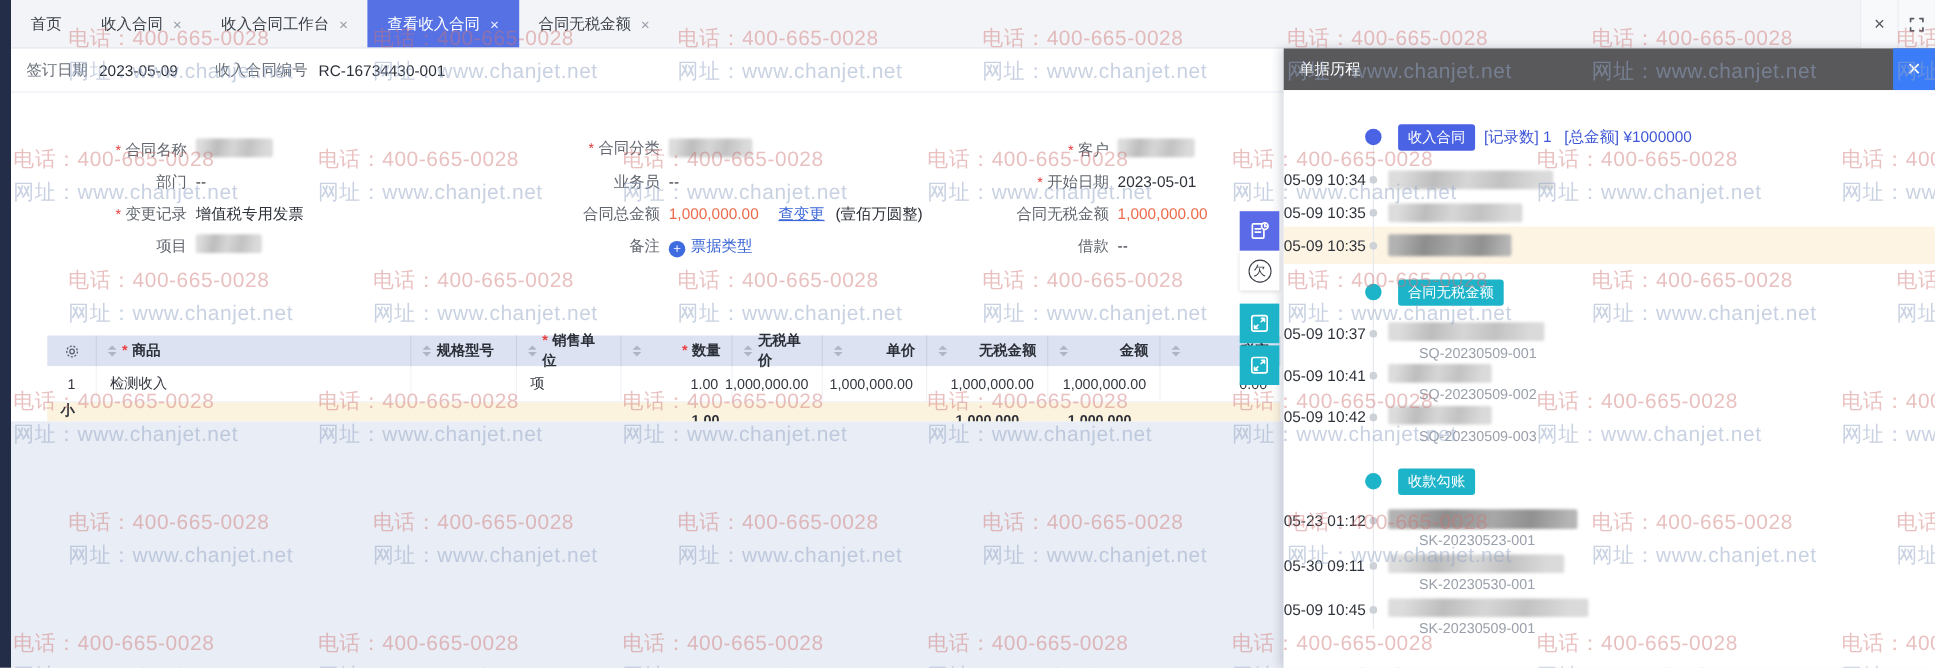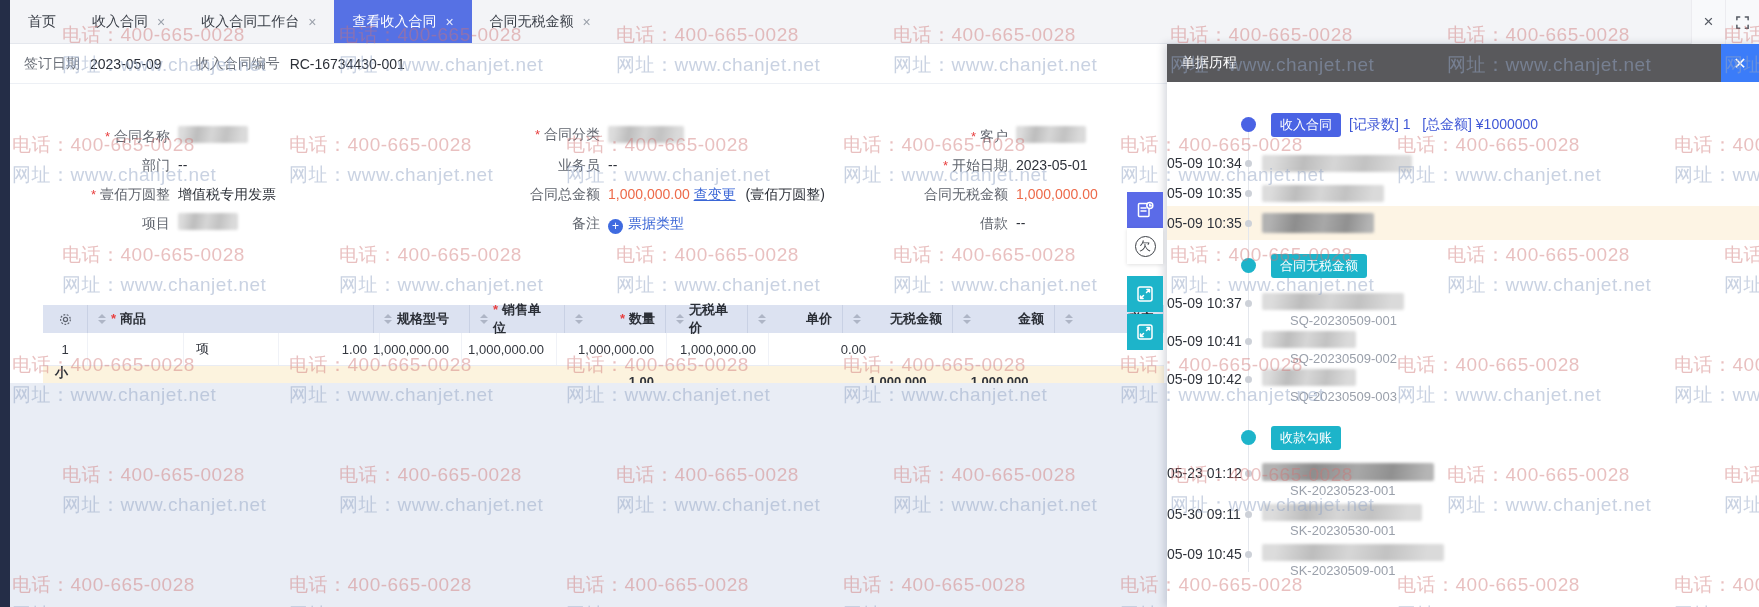--- a/index.html
+++ b/index.html
@@ -154,26 +154,26 @@
   <div class="f-label" style="left:790px; top:44px; width:208px;"><span class="star">*</span><span>客户</span></div>
   <div class="f-value" style="left:1006px; top:42px;"><span class="rd" style="width:70px;"></span></div>
 
   <div class="f-label" style="left:12px; top:73px; width:148px;">部门</div>
   <div class="f-value" style="left:168px; top:73px;">--</div>
   <div class="f-label" style="left:400px; top:73px; width:190px;">业务员</div>
   <div class="f-value" style="left:598px; top:73px;">--</div>
   <div class="f-label" style="left:790px; top:73px; width:208px;"><span class="star">*</span><span>开始日期</span></div>
   <div class="f-value" style="left:1006px; top:73px;">2023-05-01</div>
 
-  <div class="f-label" style="left:12px; top:102px; width:148px;"><span class="star">*</span><span>壹佰万圆整</span></div>
+  <div class="f-label" style="left:12px; top:102px; width:148px;"><span class="star">*</span><span>变更记录</span></div>
   <div class="f-value" style="left:168px; top:102px;">增值税专用发票</div>
   <div class="f-label" style="left:400px; top:102px; width:190px;">合同总金额</div>
   <div class="f-value" style="left:598px; top:102px;">
     <span class="amt">1,000,000.00</span>
-    <span class="lnk" style="margin-left:0;">查变更</span>
+    <span class="lnk" style="margin-left:14px;">查变更</span>
     <span class="words">(壹佰万圆整)</span>
   </div>
   <div class="f-label" style="left:790px; top:102px; width:208px;">合同无税金额</div>
   <div class="f-value amt" style="left:1006px; top:102px;">1,000,000.00</div>
 
   <div class="f-label" style="left:12px; top:131px; width:148px;">项目</div>
   <div class="f-value" style="left:168px; top:129px;"><span class="rd" style="width:60px;"></span></div>
   <div class="f-label" style="left:400px; top:131px; width:190px;">备注</div>
   <div class="f-value" style="left:598px; top:131px;">
     <span class="plus-ico">+</span><span class="add-lnk">票据类型</span>
@@ -249,20 +249,21 @@
       <div class="cell c9">
           <span class="carets">
             <span class="car-u"></span>
             <span class="car-d"></span>
           </span>
           <span class="push">税率</span>
         </div>
     </div>
     <div class="trow tr">
       <div class="cell c0">1</div>
+      <div class="cell c1">检测收入</div>
       <div class="cell c2"></div>
       <div class="cell c3">项</div>
       <div class="cell c4 num">1.00</div>
       <div class="cell c5 num">1,000,000.00</div>
       <div class="cell c6 num">1,000,000.00</div>
       <div class="cell c7 num">1,000,000.00</div>
       <div class="cell c8 num">1,000,000.00</div>
       <div class="cell c9 num">0.00</div>
     </div>
     <div class="trow sum">

